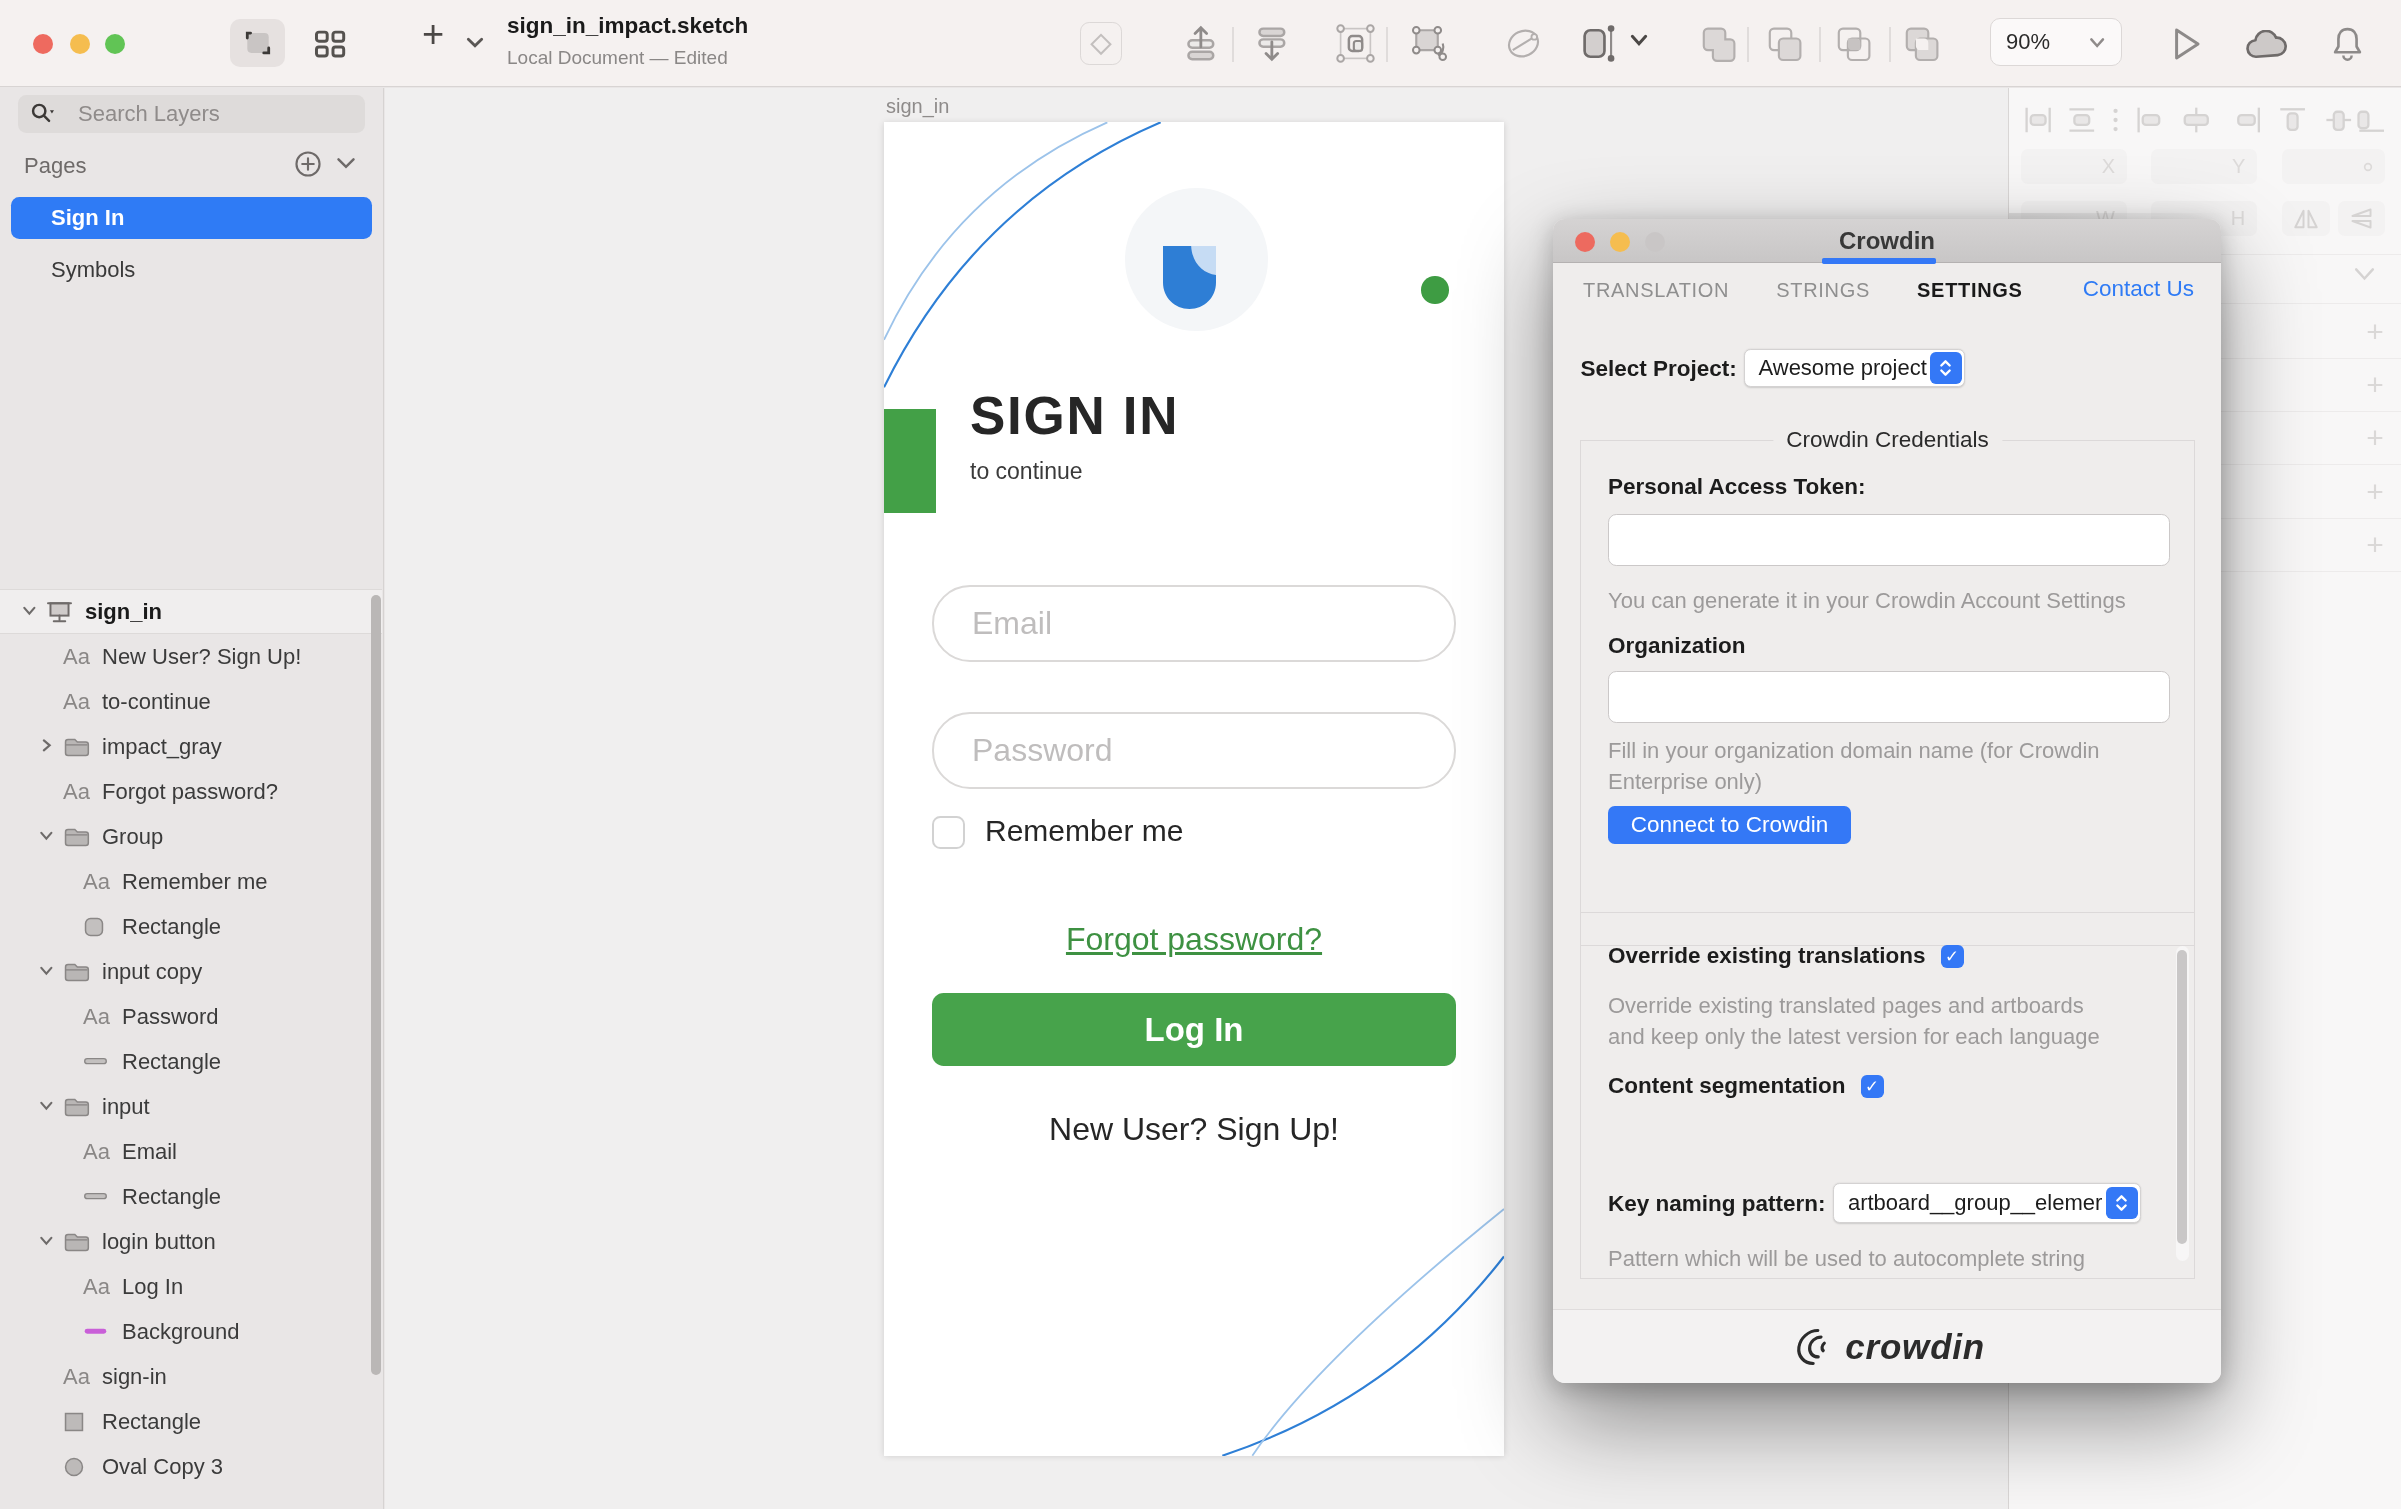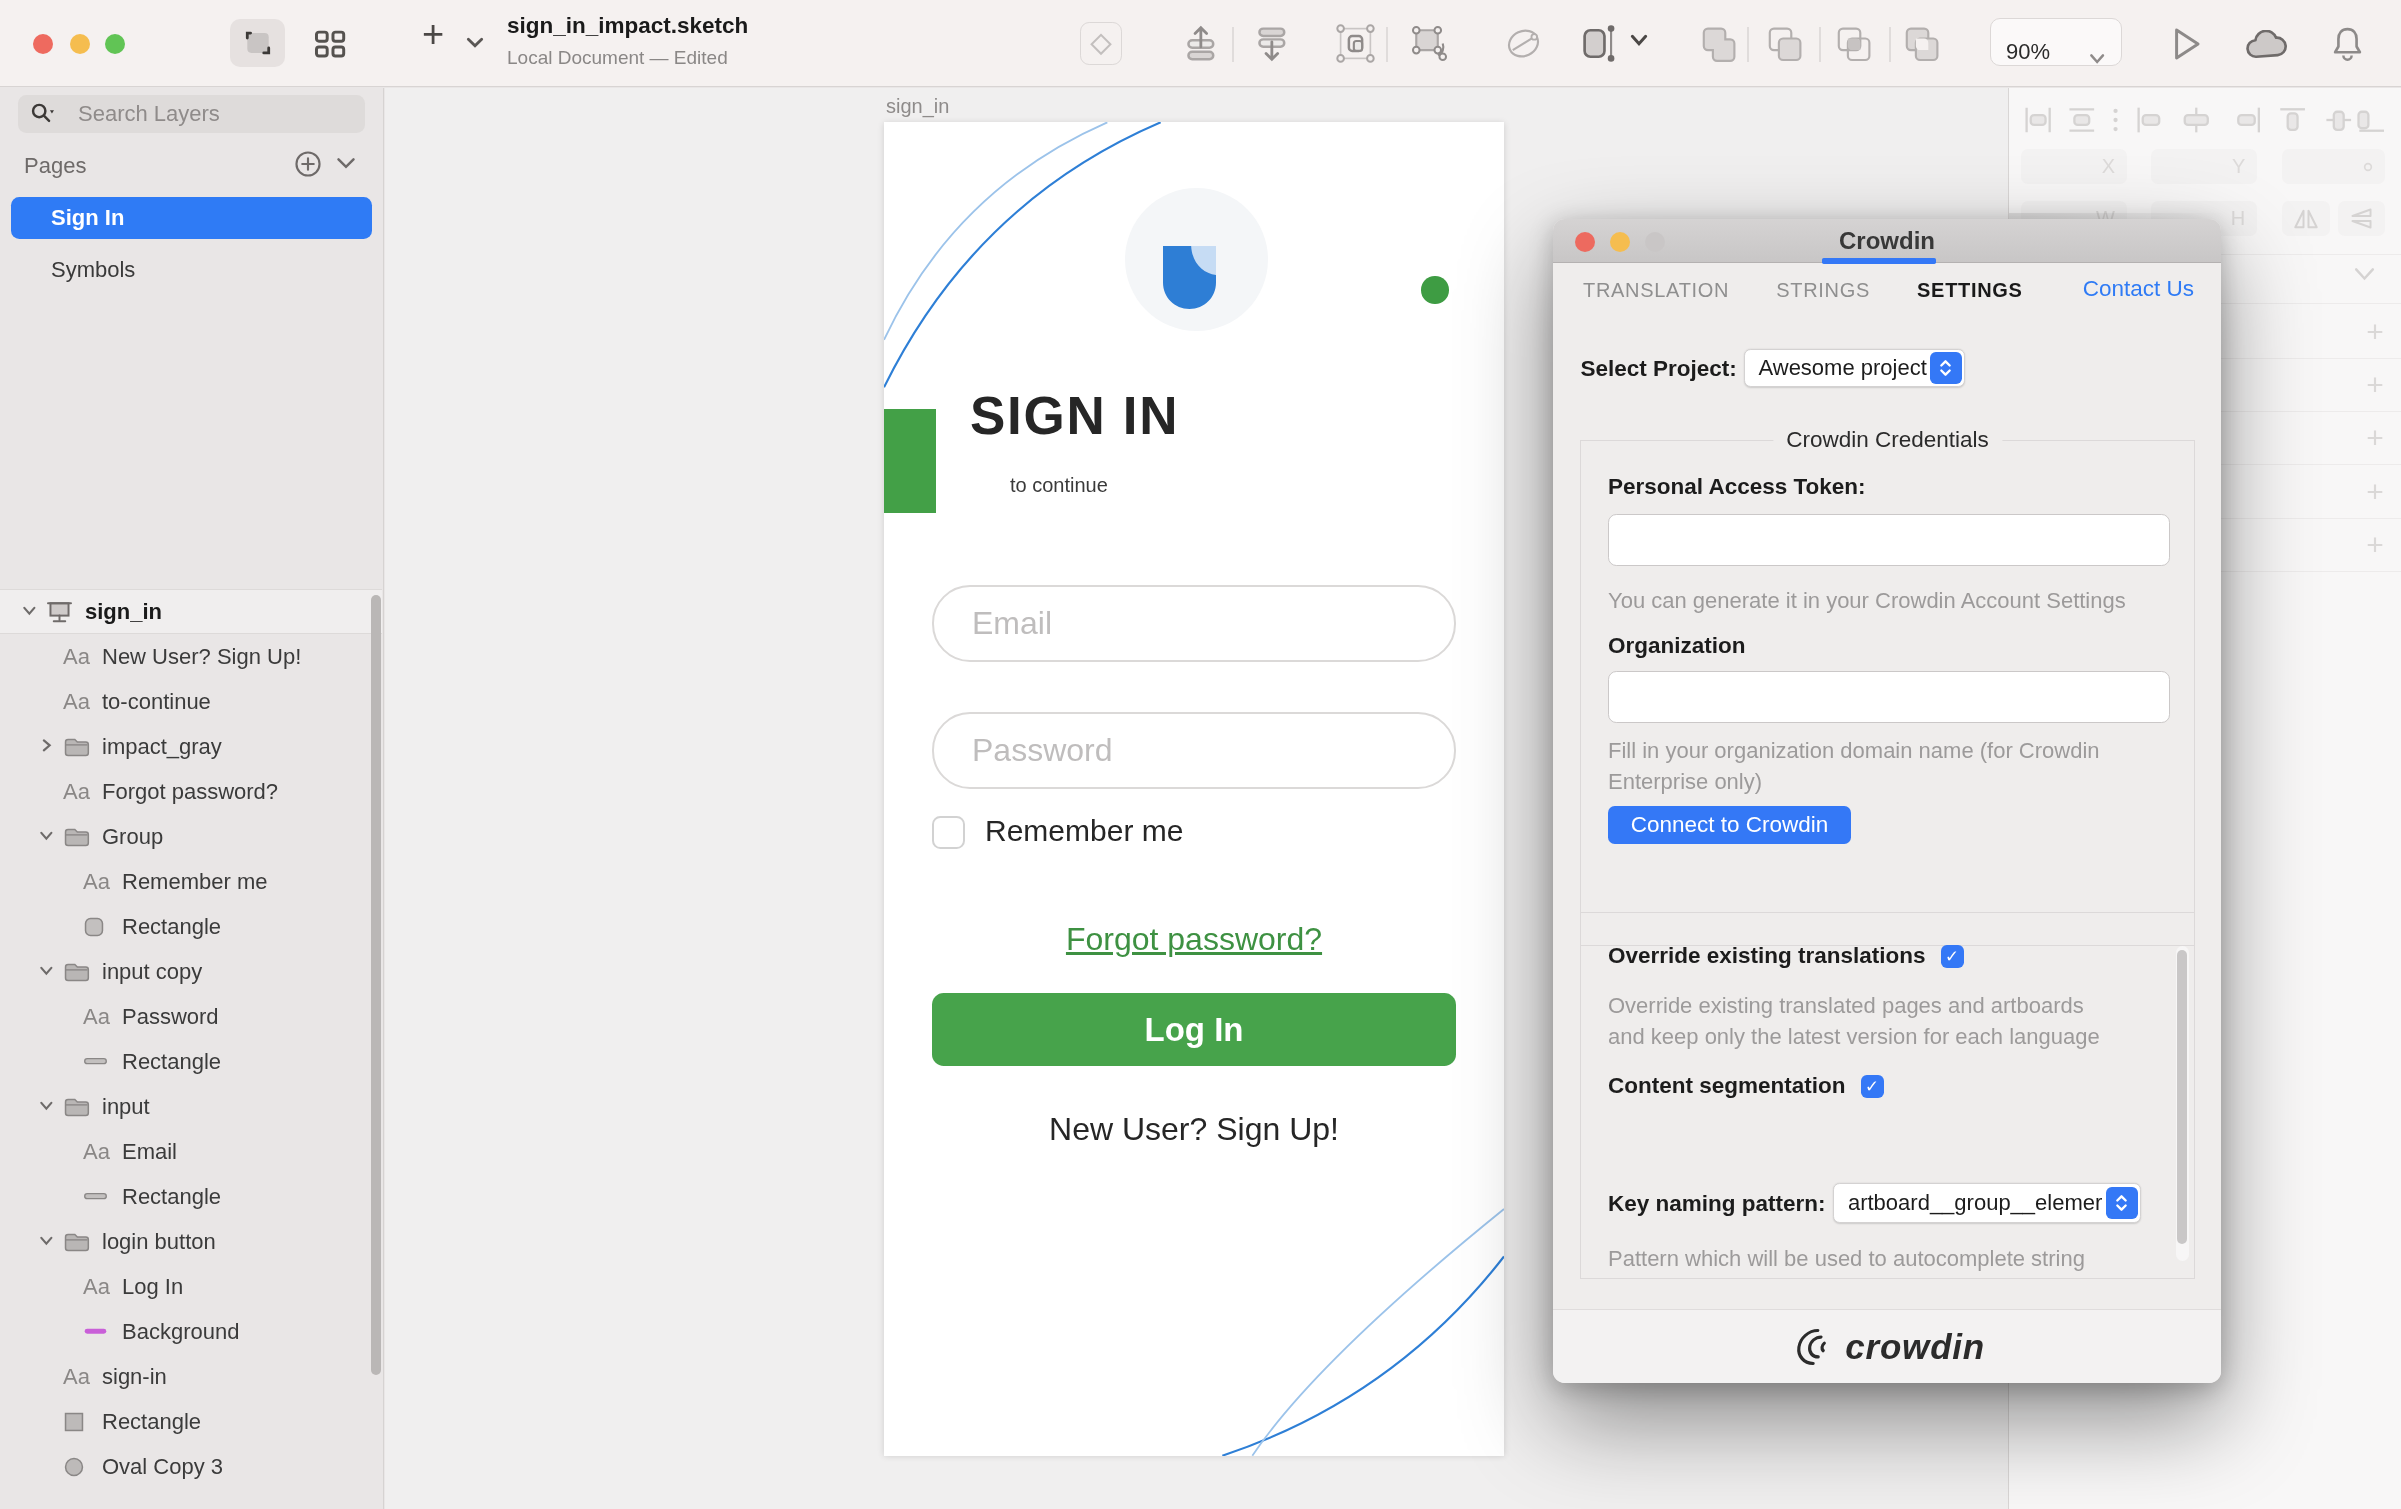--- a/index.html
+++ b/index.html
@@ -15,21 +15,21 @@
   .tl.green{left:105px;background:#61c455;}
   .view-toggle{position:absolute;left:230px;top:19px;width:55px;height:48px;background:#e6e1e0;border-radius:10px;display:flex;align-items:center;justify-content:center;}
   .grid-toggle{position:absolute;left:304px;top:25px;width:53px;height:38px;display:flex;align-items:center;justify-content:center;}
   .tb-plus{position:absolute;left:422px;top:13.3px;font-size:38px;font-weight:300;color:#4b4846;}
   .tb-plus-chev{position:absolute;left:464px;top:35px;}
   .doc-title{position:absolute;left:507px;top:13.3px;font-size:22.5px;font-weight:700;color:#1a1a1a;}
   .doc-subtitle{position:absolute;left:507px;top:47px;font-size:19px;color:#8a8786;}
   .tb-icon{position:absolute;top:22px;}
   .tb-divider{position:absolute;top:27px;width:1.7px;height:35px;background:#e0dcdb;}
   .diamond-btn{position:absolute;left:1080px;top:22px;width:42px;height:43px;border:1.7px solid #dcd8d7;border-radius:9.2px;display:flex;align-items:center;justify-content:center;}
-  .zoom-pill{position:absolute;left:1990px;top:18.3px;width:132px;height:48px;background:#fbf9f9;border:1.7px solid #dcd8d7;border-radius:10px;display:flex;align-items:flex-end;padding:0 15px;}
+  .zoom-pill{position:absolute;left:1990px;top:18.3px;width:132px;height:48px;background:#fbf9f9;border:1.7px solid #dcd8d7;border-radius:10px;display:flex;align-items:center;padding:0 15px;}
   .zoom-pill .zv{font-size:22px;color:#2b2b2b;flex:1;}
 
   
   .sidebar{position:absolute;left:0;top:88px;width:384px;height:1421px;background:#e9e6e6;border-right:1.7px solid #d6d3d2;}
   .search{position:absolute;left:18.3px;top:6.7px;width:347px;height:38px;background:#dedbda;border-radius:8.3px;display:flex;align-items:center;padding:0 11.7px;}
   .search .ph{font-size:22px;color:#8f8b8a;margin-left:23px;}
   .pages-head{position:absolute;left:24px;top:65px;font-size:22px;color:#6e6a69;text-align:center;}
   .pages-plus{position:absolute;left:294px;top:62px;}
   .pages-chev{position:absolute;left:335px;top:68px;}
   .page-row{position:absolute;left:11px;width:361px;height:42px;border-radius:8.3px;display:flex;align-items:center;padding-left:40px;font-size:22px;}
@@ -45,21 +45,21 @@
   .side-scroll{position:absolute;right:1.7px;top:507px;width:10px;height:780px;background:#bab7b6;border-radius:5px;}
 
   
   .canvas{position:absolute;left:385px;top:88px;width:1623px;height:1421px;background:#f0efef;}
   .ab-label{position:absolute;left:501px;top:6.7px;font-size:20px;color:#8e8b8a;}
   .artboard{position:absolute;left:499px;top:34px;width:620px;height:1334px;background:#ffffff;box-shadow:0 0.8px 6.7px rgba(0,0,0,.14);overflow:hidden;}
   .logo-circle{position:absolute;left:241px;top:66px;width:143px;height:143px;border-radius:50%;background:#f4f6f8;}
   .logo-green{position:absolute;left:296px;top:88px;width:27.5px;height:27.5px;border-radius:50%;background:#3e9c43;}
   .sign-rect{position:absolute;left:0;top:287px;width:52px;height:104px;background:#43a047;}
   .sign-h1{position:absolute;left:86px;top:263px;font-size:53px;font-weight:700;letter-spacing:1.7px;color:#262626;}
-  .sign-h2{position:absolute;left:86px;top:352px;font-size:20px;color:#3a3a3a;margin-left:40px;}
+  .sign-h2{position:absolute;left:86px;top:336px;font-size:23px;color:#3a3a3a;}
   .field{position:absolute;left:48px;width:524px;height:77px;border:2.5px solid #dbd9d8;border-radius:38px;display:flex;align-items:center;padding-left:38px;font-size:32px;color:#bfbdbd;}
   .remember-box{position:absolute;left:48px;top:694px;width:33px;height:33px;border:2.5px solid #d2d2d2;border-radius:8.3px;background:#fff;}
   .remember-lb{position:absolute;left:101px;top:692px;font-size:30px;color:#262626;}
   .forgot{position:absolute;left:0;width:620px;top:799px;text-align:center;font-size:32px;color:#3e9142;text-decoration:underline;}
   .login-btn{position:absolute;left:48px;top:871px;width:524px;height:73px;background:#47a34b;border-radius:11.7px;display:flex;align-items:center;justify-content:center;font-size:33px;font-weight:700;color:#fff;}
   .signup{position:absolute;left:0;width:620px;top:989px;text-align:center;font-size:32px;color:#262626;}
 
   
   .inspector{position:absolute;left:2008px;top:88px;width:394px;height:1421px;background:#f8f7f7;border-left:1.7px solid #d9d6d5;}
   .insp-fade{position:absolute;inset:0;opacity:.55;}

